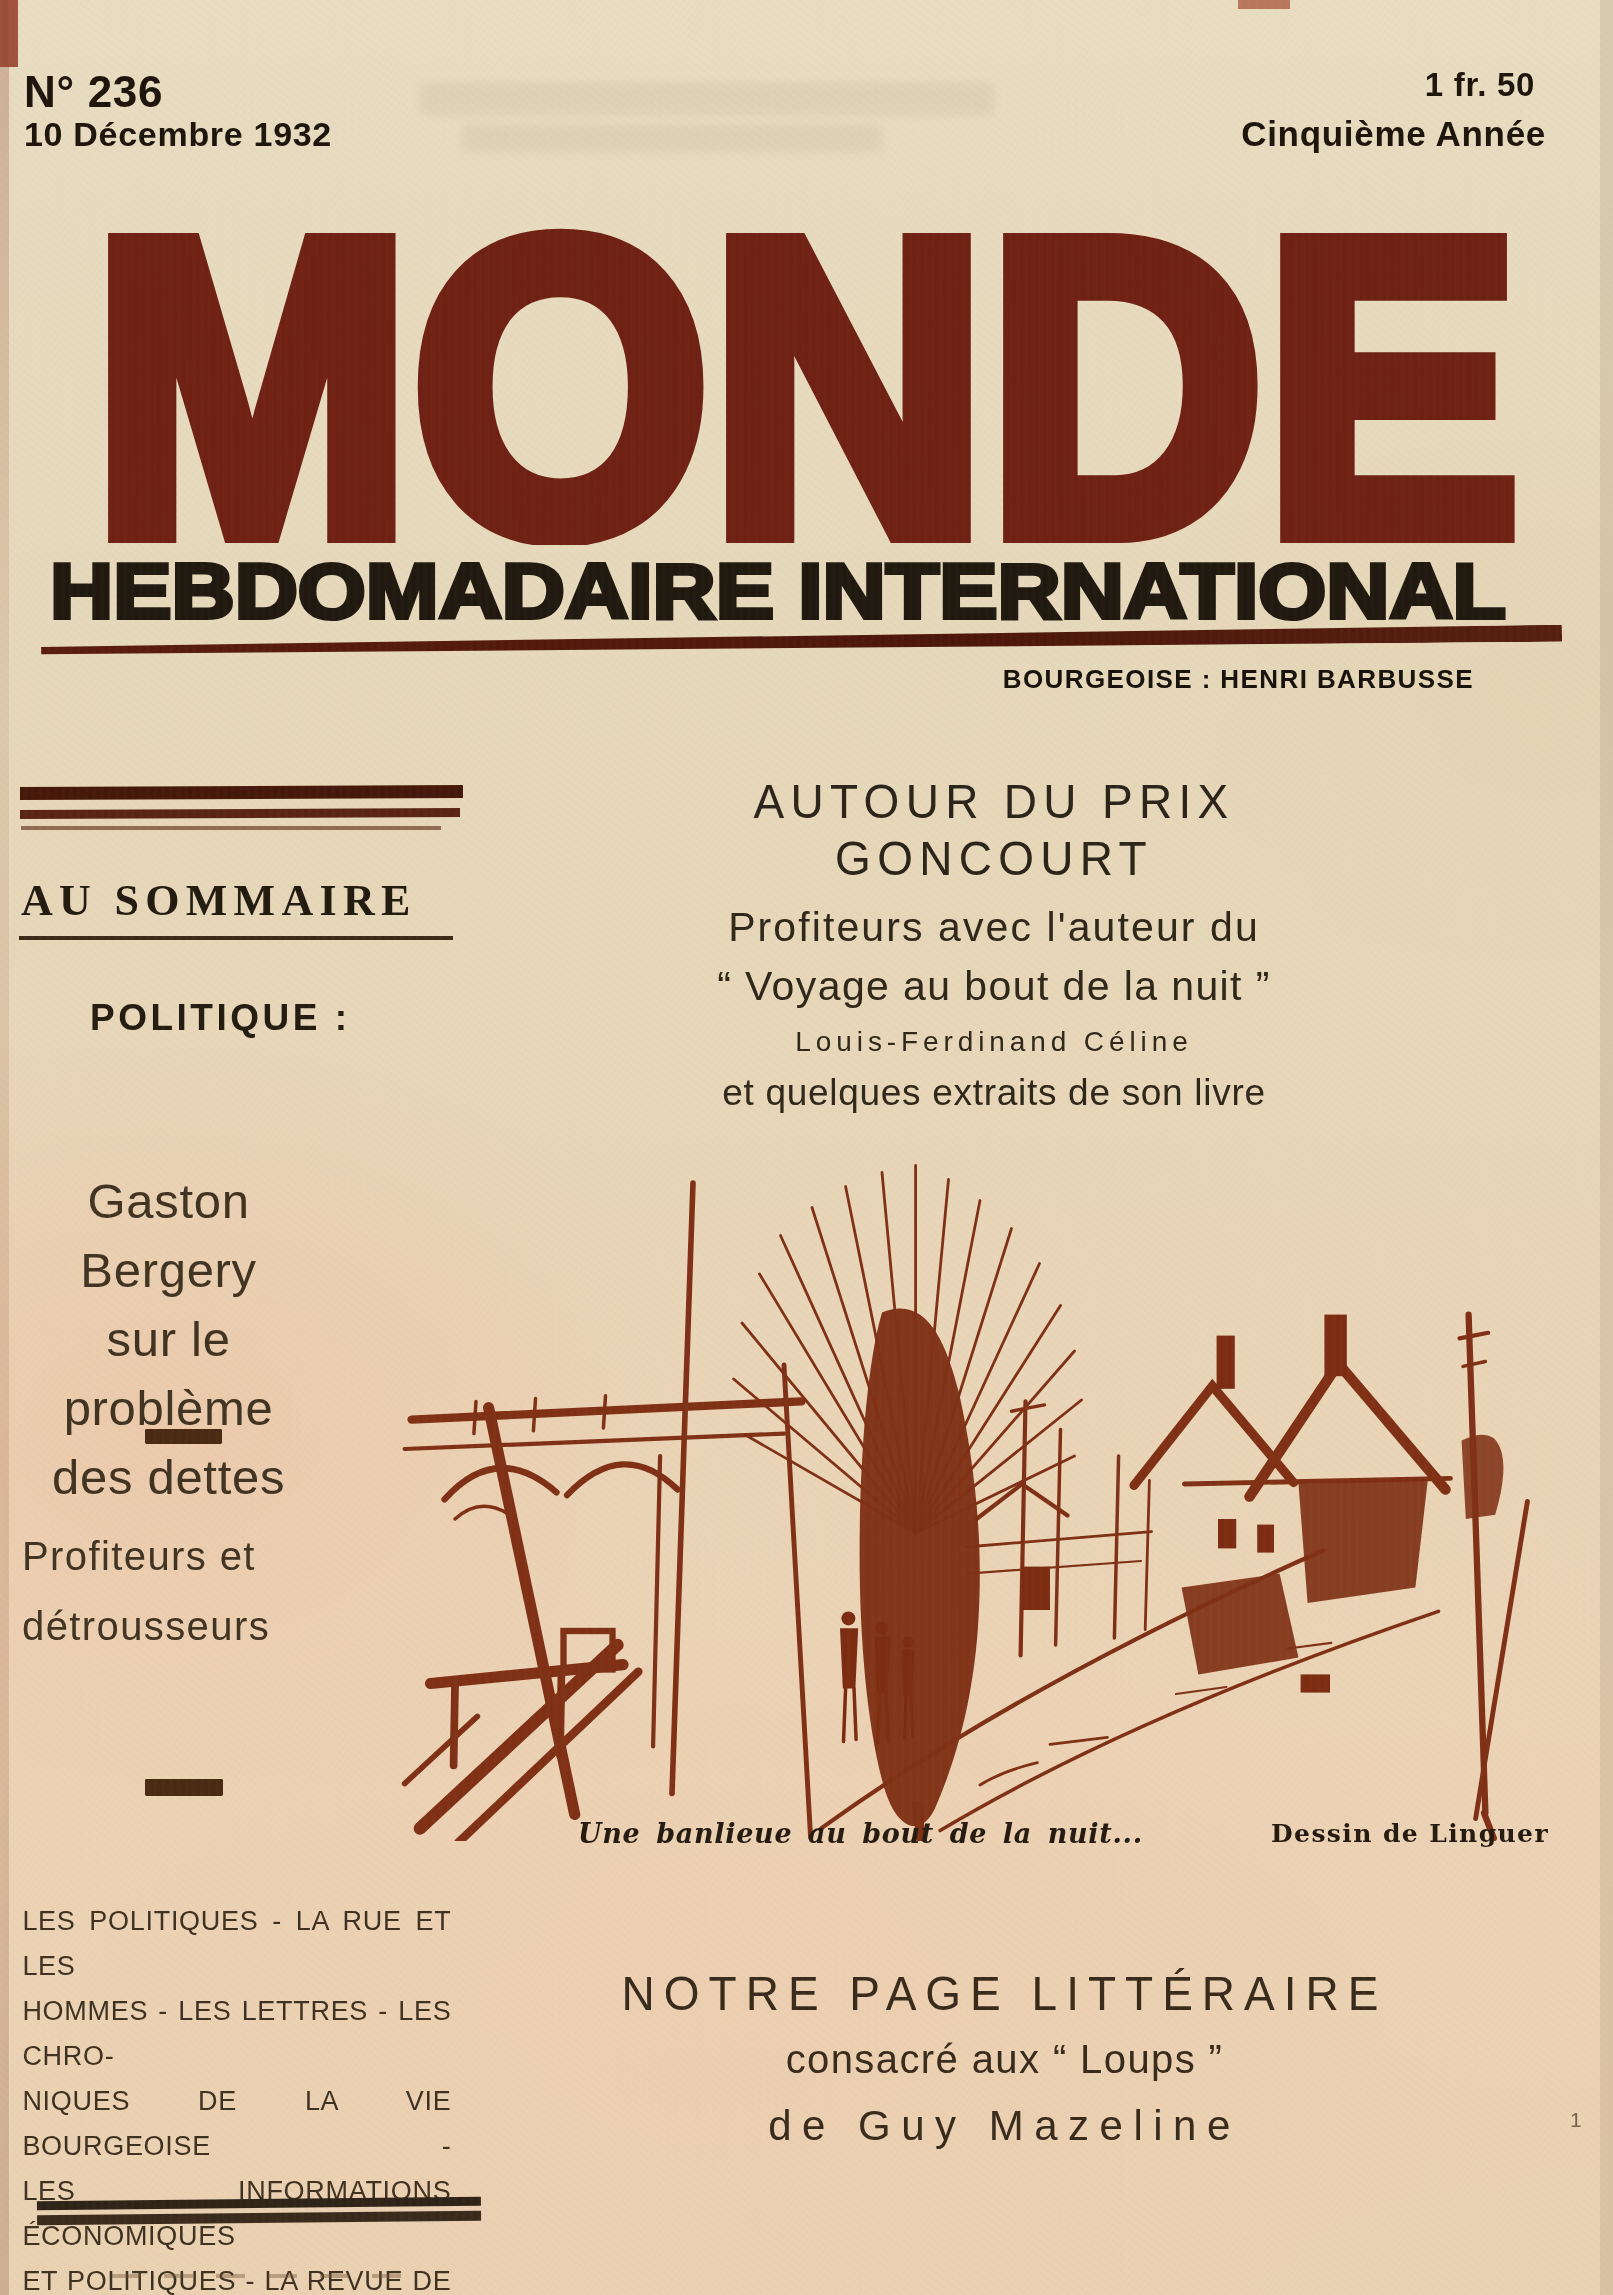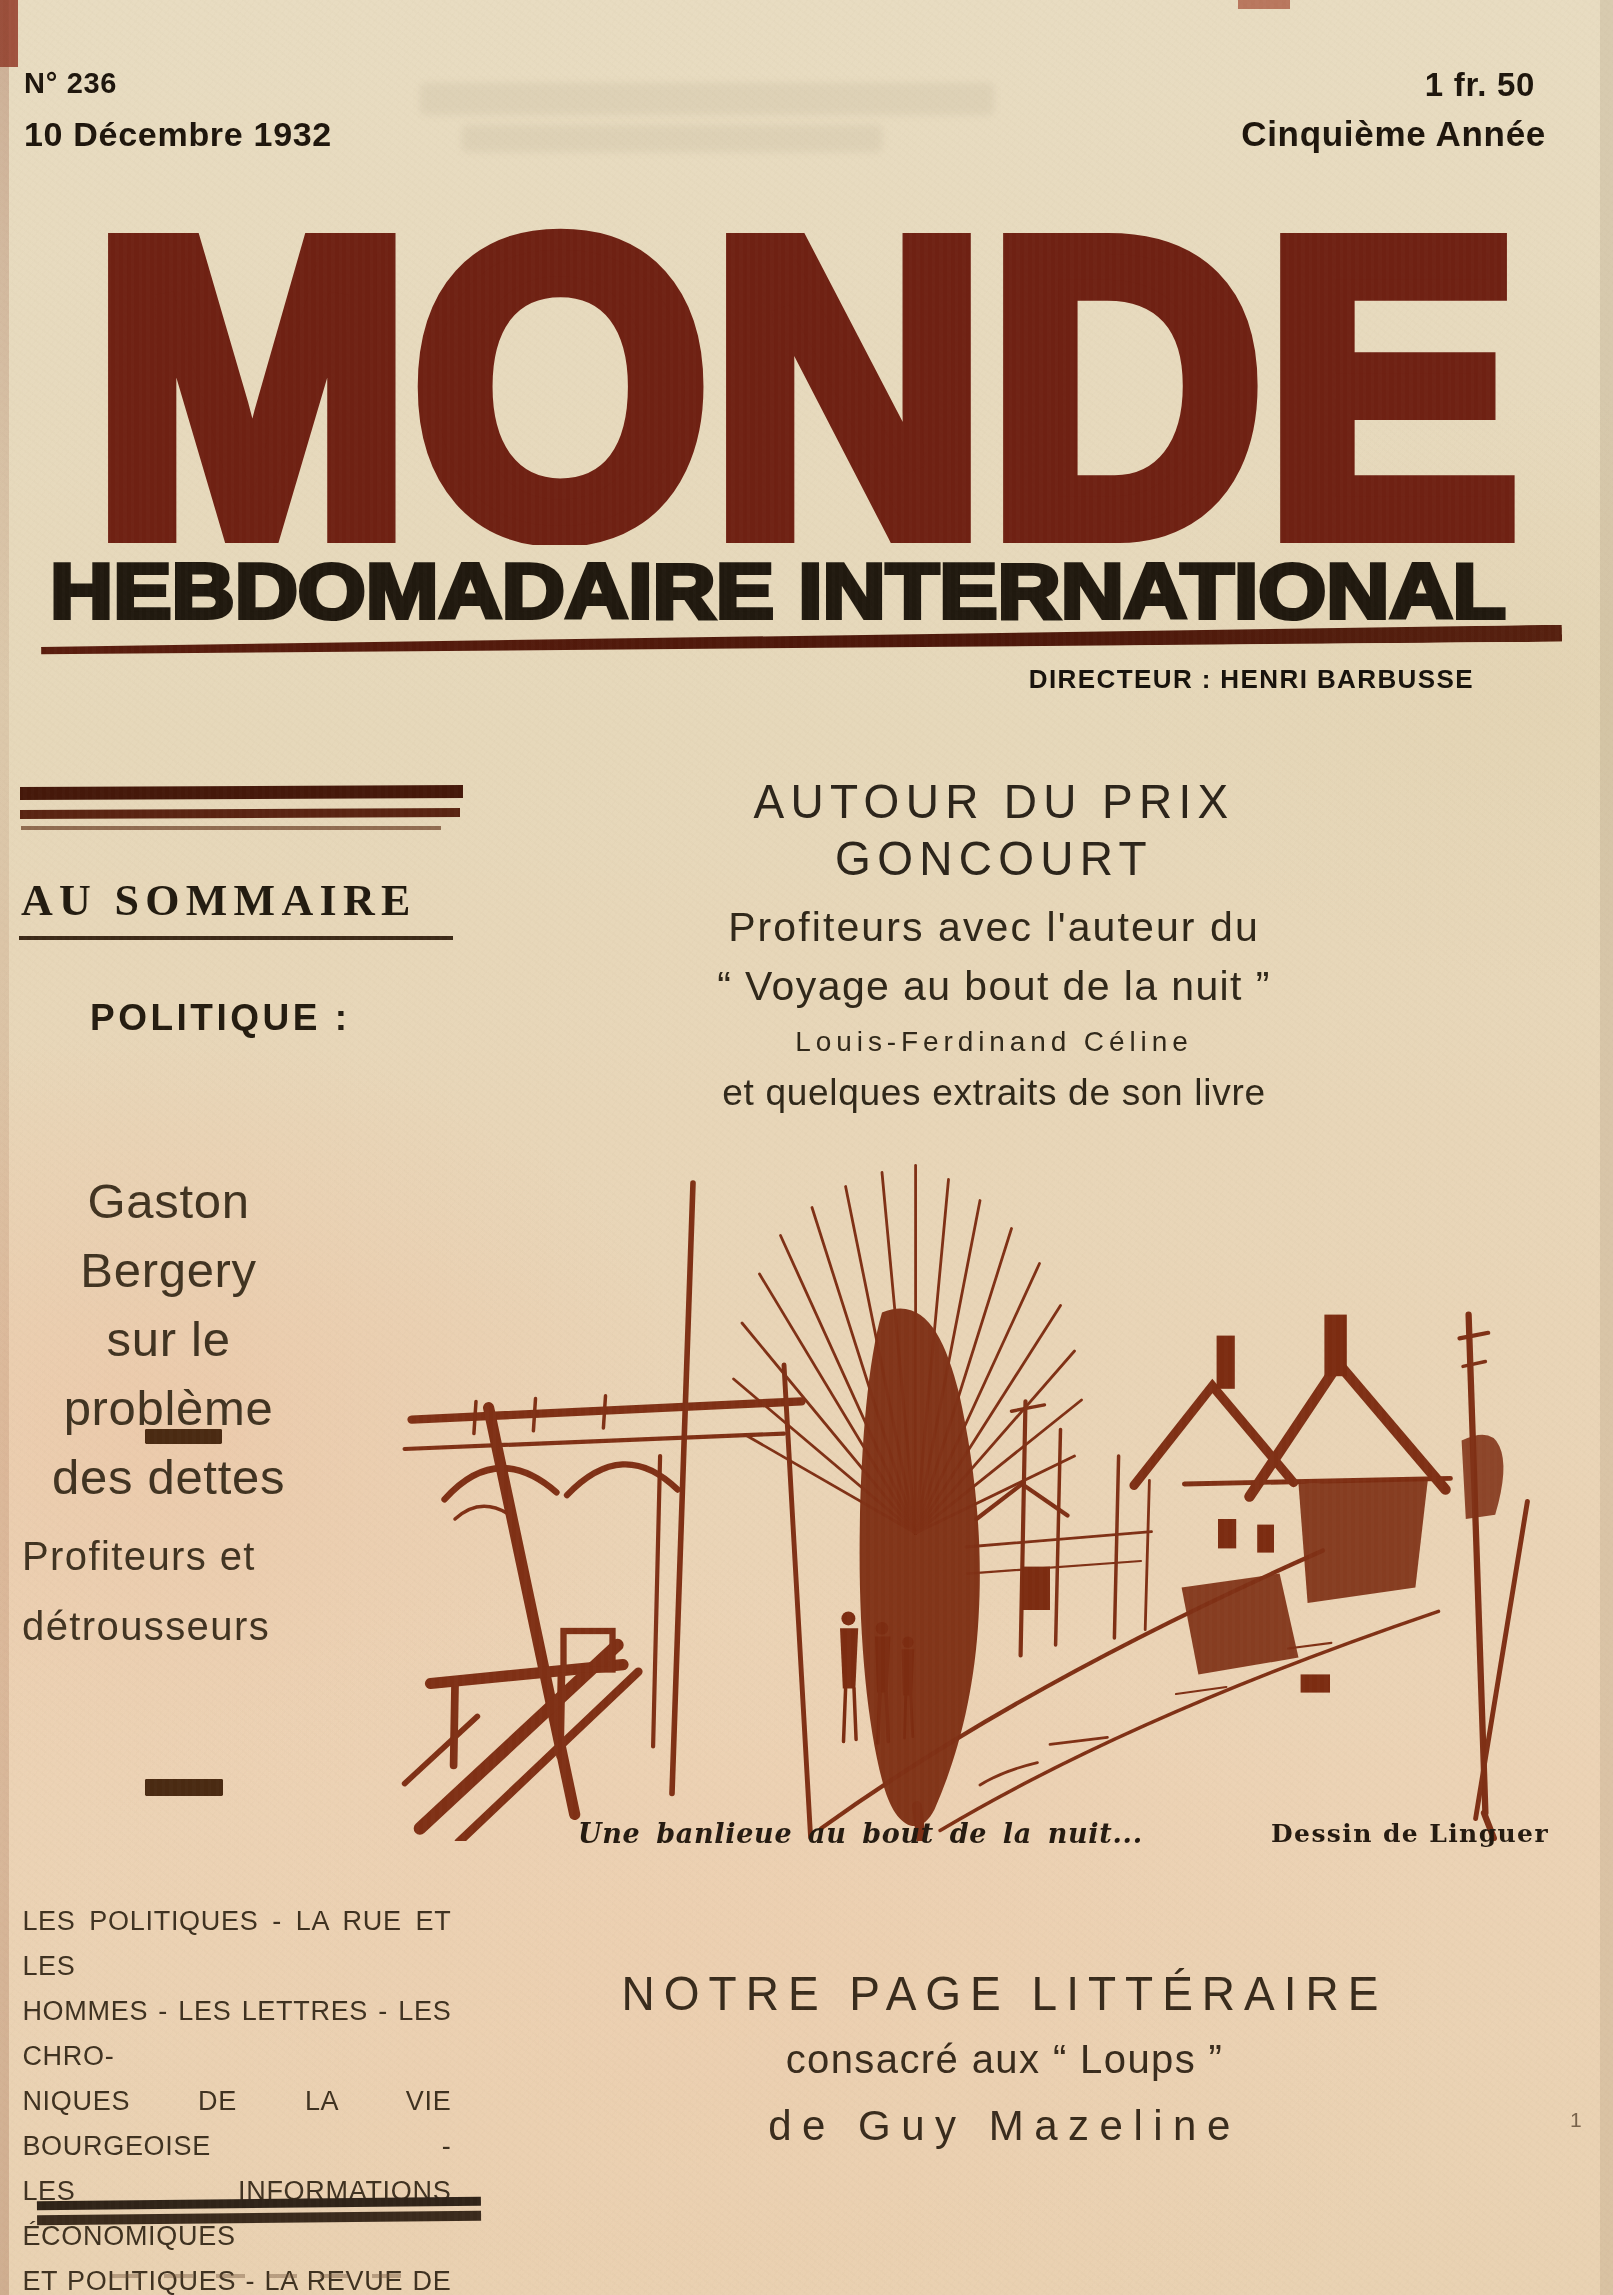--- a/index.html
+++ b/index.html
@@ -35,36 +35,36 @@
 
 <div class="page">
 
   <div class="abs" style="left:0;top:0;width:18px;height:67px;background:#8d2f1d;opacity:.8;"></div>
   <div class="abs" style="left:1238px;top:0;width:52px;height:9px;background:#a0402a;opacity:.65;"></div>
   <div class="abs" style="left:0;top:0;width:9px;height:2295px;background:linear-gradient(180deg,rgba(140,70,50,.3),rgba(150,90,60,.12) 30%,rgba(160,100,70,.22) 70%,rgba(140,80,55,.28));"></div>
   <div class="abs" style="right:0;top:0;width:12.6px;height:2295px;background:rgba(120,100,70,.14);"></div>
   <div class="abs ghost" style="left:420px;top:83px;width:574px;height:32px;"></div>
   <div class="abs ghost" style="left:462px;top:125px;width:420px;height:27px;"></div>
 
-  <div class="abs hdr" style="left:24px;top:67px;font-size:29px;text-align:right;">N° 236</div>
+  <div class="abs hdr" style="left:24px;top:67px;font-size:44px;text-align:right;">N° 236</div>
   <div class="abs hdr" style="left:24px;top:115px;font-size:34px;">10 Décembre 1932</div>
   <div class="abs hdr" style="right:78px;top:66px;font-size:33px;text-align:left;">1 fr. 50</div>
   <div class="abs hdr" style="right:67px;top:114px;font-size:35px;text-align:right;">Cinquième Année</div>
 
   <svg class="abs" style="left:74px;top:209px;" width="1464" height="336" viewBox="0 0 2090 480">
     <text x="1045" y="462" text-anchor="middle" font-family="Liberation Sans, sans-serif" font-weight="bold" font-size="600" fill="#6f2113" stroke="#6f2113" stroke-width="30" stroke-linejoin="miter" textLength="2040" lengthAdjust="spacingAndGlyphs">MONDE</text>
   </svg>
 
   <svg class="abs" style="left:39px;top:545px;" width="1478" height="91" viewBox="0 0 2110 130">
     <text x="1055" y="104" text-anchor="middle" font-family="Liberation Sans, sans-serif" font-weight="bold" font-size="112" fill="#20190f" stroke="#20190f" stroke-width="6" textLength="2080" lengthAdjust="spacingAndGlyphs">HEBDOMADAIRE  INTERNATIONAL</text>
   </svg>
 
   <div class="abs mast-rule" style="left:41px;top:632px;width:1521px;height:17px;transform:rotate(-0.55deg);"></div>
 
-  <div class="abs hdr" style="right:139px;top:664px;font-size:26px;letter-spacing:1.4px;color:#17120c;">DIRECTEUR : HENRI BARBUSSE</div>
+  <div class="abs hdr" style="right:139px;top:664px;font-size:26px;letter-spacing:1.4px;color:#17120c;">BOURGEOISE : HENRI BARBUSSE</div>
 
   <div class="abs rule" style="left:19.6px;top:786px;width:443px;height:13.3px;background:#45180a;transform:rotate(-0.25deg);"></div>
   <div class="abs rule" style="left:19.6px;top:809px;width:440px;height:9px;background:#5a2412;transform:rotate(-0.25deg);"></div>
   <div class="abs rule" style="left:21px;top:826px;width:420px;height:4.2px;background:#7a5137;opacity:.8;"></div>
 
   <div class="abs" style="left:21px;top:875px;font-size:44px;font-weight:bold;color:#221b10;letter-spacing:6.3px;font-family:Liberation Serif, serif;">AU  SOMMAIRE</div>
   <div class="abs" style="left:19px;top:936px;width:434px;height:4.2px;background:#3c2a18;"></div>
 
   <div class="abs" style="left:90px;top:979px;font-size:37px;font-weight:bold;color:#241c10;letter-spacing:3.5px;line-height:78px;">
     <div>POLITIQUE :</div>

